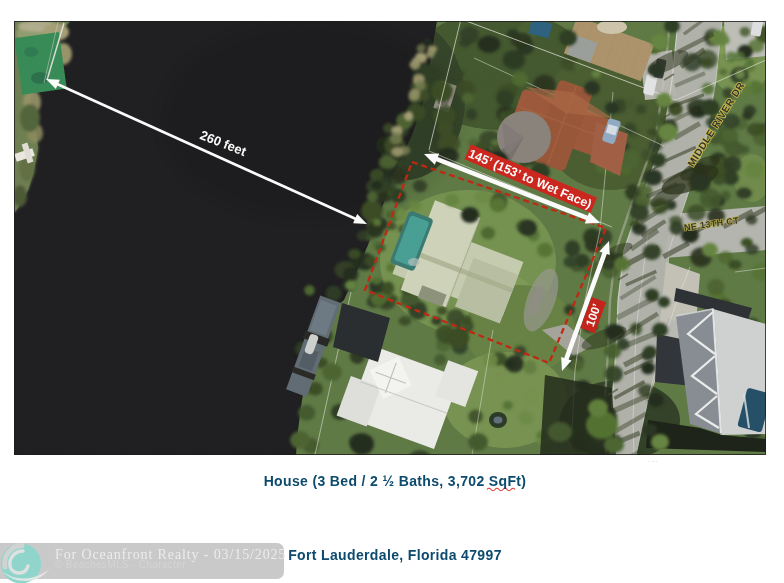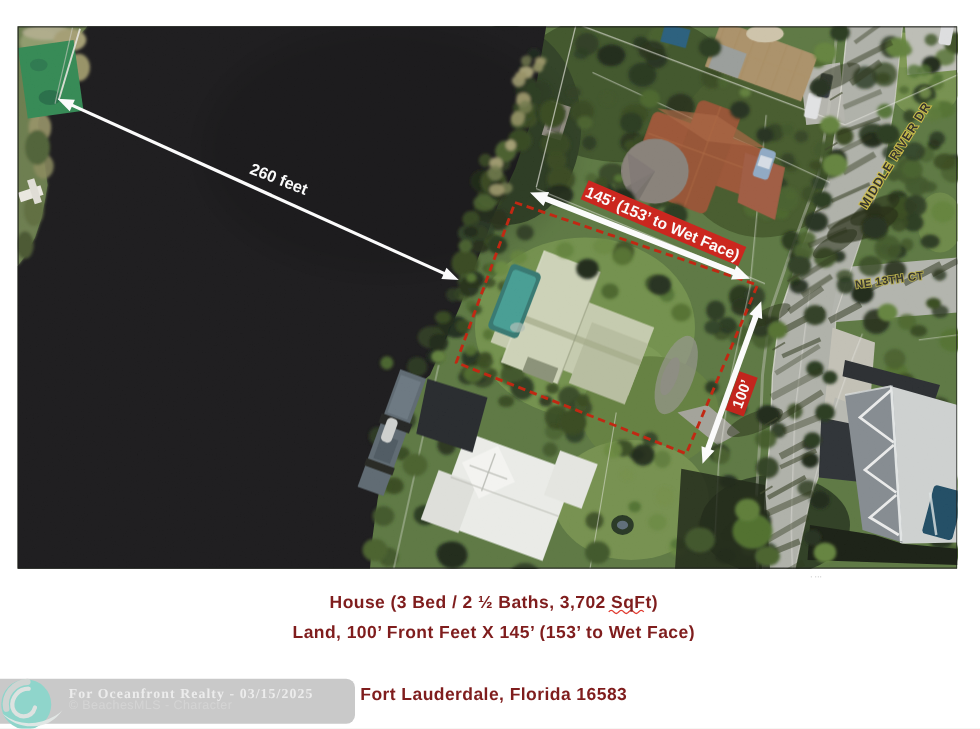--- a/index.html
+++ b/index.html
@@ -1,15 +1,15 @@
 <!DOCTYPE html>
 <html><head><meta charset="utf-8"><style>
 html,body{margin:0;padding:0;background:#ffffff;width:784px;height:583px;overflow:hidden;}
 #page{position:relative;width:784px;height:583px;font-family:"Liberation Sans",sans-serif;}
-.cap{position:absolute;left:5px;width:780px;text-align:center;font-weight:bold;color:#7f1d1d;font-size:14px;line-height:14px;white-space:nowrap;letter-spacing:0.35px;}
+.cap{position:absolute;left:5px;width:780px;text-align:center;font-weight:bold;color:#0c4a6e;font-size:14px;line-height:14px;white-space:nowrap;letter-spacing:0.35px;}
 </style></head><body>
 <div id="page">
 <svg width="784" height="583" viewBox="0 0 784 583" style="position:absolute;left:0;top:0">
 <defs>
 <filter id="soft1" x="-30%" y="-30%" width="160%" height="160%">
           <feGaussianBlur stdDeviation="1.4"></feGaussianBlur>
         </filter>
 <filter id="soft4" x="-40%" y="-40%" width="180%" height="180%">
           <feGaussianBlur stdDeviation="10"></feGaussianBlur>
         </filter>
@@ -664,23 +664,22 @@
         </g>
         <text x="719" y="126" transform="rotate(-58 719 126)" text-anchor="middle" font-family="Liberation Sans, sans-serif" font-size="10" font-weight="bold" fill="#2f2f28" stroke="#cdbc45" stroke-width="1.6" paint-order="stroke" letter-spacing="0.6">MIDDLE RIVER DR</text>
         <text x="712" y="227" transform="rotate(-8 712 227)" text-anchor="middle" font-family="Liberation Sans, sans-serif" font-size="9" font-weight="bold" fill="#30302a" stroke="#b5ab48" stroke-width="1.4" paint-order="stroke" letter-spacing="0.4">NE 13TH CT</text>
       </g>
 <rect x="14" y="21" width="752" height="434" filter="url(#grain)" fill="#808080" opacity="0.05"></rect>
 <rect x="14.5" y="21.5" width="751" height="433" fill="none" stroke="#1c1c1c" stroke-width="1" opacity="0.8"></rect>
 <text x="648" y="463" font-family="Liberation Sans, sans-serif" font-size="6" fill="#9a9a9a">· ···</text>
 <path d="M487,489.5 q2,-2.5 4,0 t4,0 t4,0 t4,0 t4,0 t4,0 t4,0" fill="none" stroke="#e03a2f" stroke-width="1.1"></path>
 </svg>
 <div class="cap" style="top:473.6px">House (3 Bed / 2 ½ Baths, 3,702 SqFt)</div>
-<div class="cap" style="top:497.6px">Land, 100’ Front Feet X 145’ (153’ to Wet Face)</div>
-<div class="cap" style="top:547.6px">Fort Lauderdale, Florida 16583</div>
+<div class="cap" style="top:547.6px">Fort Lauderdale, Florida 47997</div>
 <div style="position:absolute;left:0;top:542.5px;width:284px;height:36.5px;background:#c9c9c9;border-radius:0 7px 7px 0;"></div>
 <svg width="64" height="41" viewBox="0 0 64 41" style="position:absolute;left:0;top:542px">
   <circle cx="21" cy="21.5" r="20" fill="#8fd5cb"></circle>
   <path d="M22,3.5 A18,18 0 0 0 5,25" fill="none" stroke="#cfd4d2" stroke-width="5" stroke-linecap="round"></path>
   <path d="M23,9 A13,13 0 0 0 10,24 A9,9 0 0 0 19,31 Q26,31 28,24" fill="none" stroke="#dde2e0" stroke-width="3.4" stroke-linecap="round"></path>
   <path d="M2,29 Q16,40 34,35 Q46,31 50,26 Q42,38 28,39 Q12,40 2,29 Z" fill="#e3e8e6" opacity="0.95"></path>
 </svg>
-<div style="position:absolute;left:55px;top:549.2px;font-family:'Liberation Serif',serif;font-weight:bold;font-size:11px;letter-spacing:0.88px;line-height:12px;color:#ececec;white-space:nowrap;">For Oceanfront Realty - 03/15/2025</div>
+<div style="position:absolute;left:55px;top:549.2px;font-family:'Liberation Serif',serif;font-weight:normal;font-size:14px;letter-spacing:0.88px;line-height:12px;color:#ececec;white-space:nowrap;">For Oceanfront Realty - 03/15/2025</div>
 <div style="position:absolute;left:55px;top:560.3px;font-family:'Liberation Sans',sans-serif;font-size:10px;letter-spacing:0.35px;line-height:10px;color:#d4d4d4;white-space:nowrap;">© BeachesMLS - Character</div>
 </div>
 </body></html>

